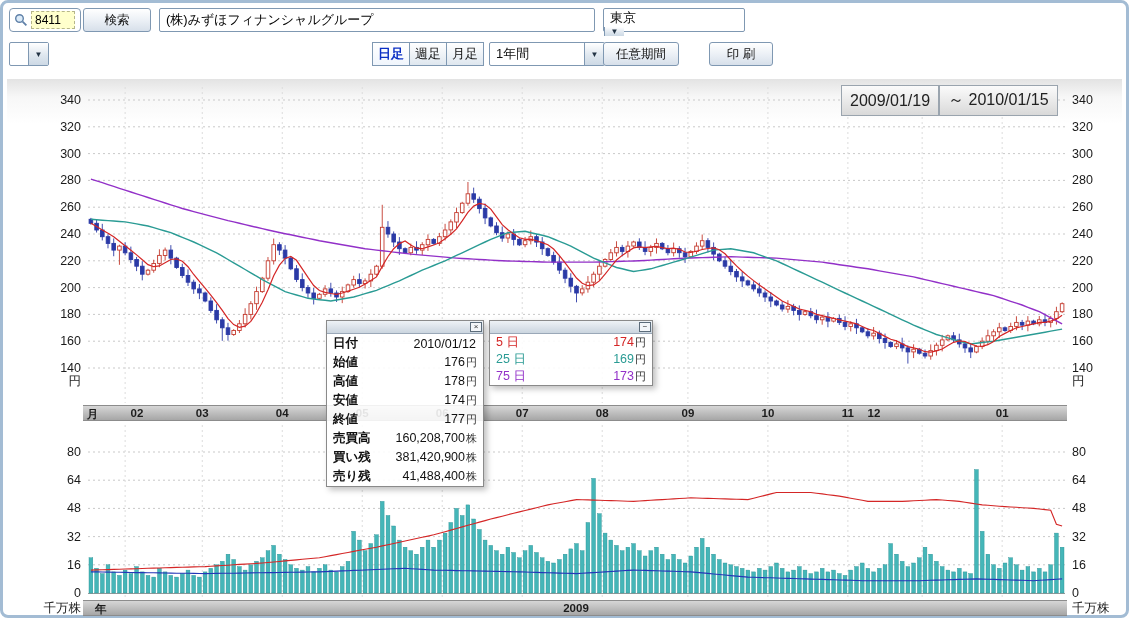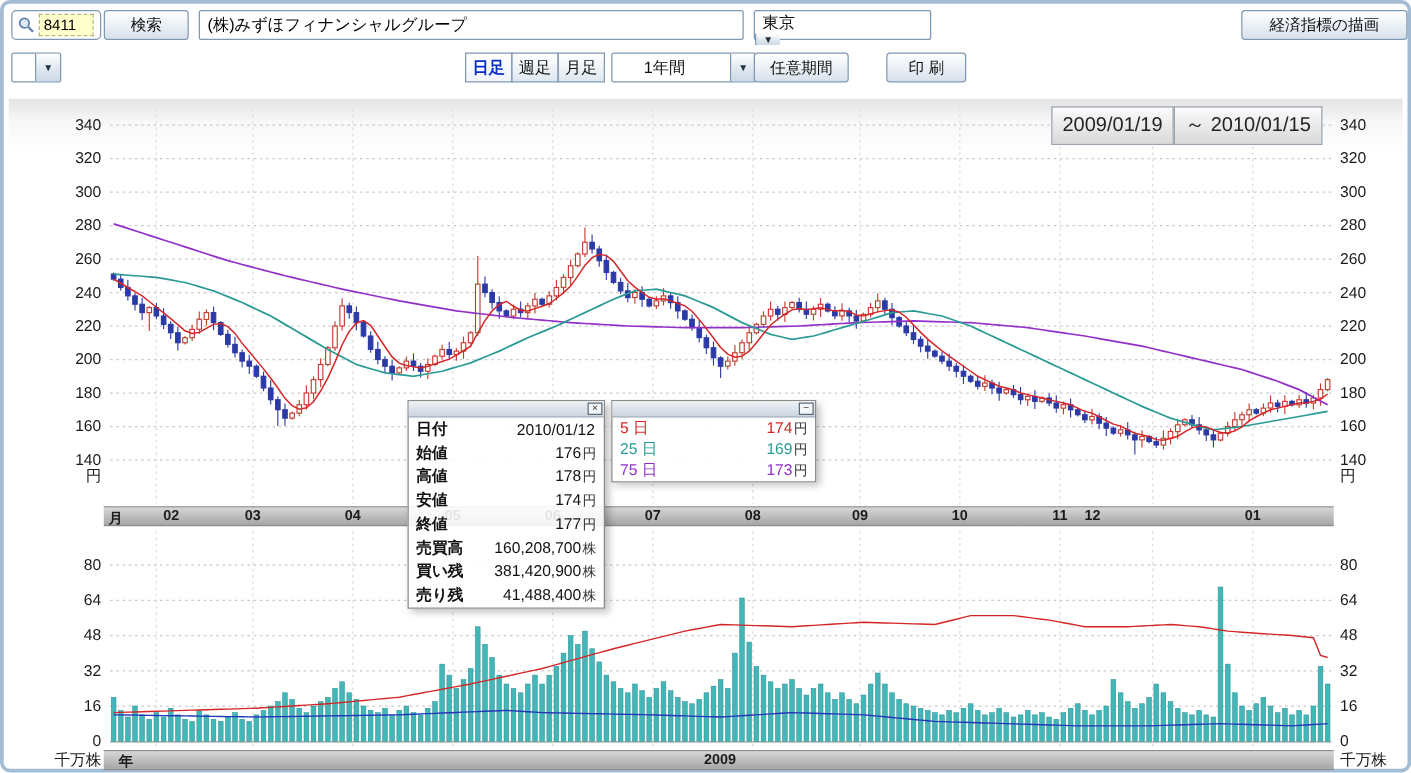--- a/index.html
+++ b/index.html
@@ -89,34 +89,33 @@
 
   <div class="field" style="left:156px; top:5px; width:436px; height:24px; padding:0 6px;">
     <input class="plain" value="(株)みずほフィナンシャルグループ" style="">
   </div>
 
   <div class="combo" style="left:600px; top:5px; width:142px; height:24px;flex-direction:column;">
     <span class="txt">東京</span>
     <span class="arrowbtn">▼</span>
   </div>
 
-  <div class="btn" style="left:990px; top:5px; width:133px; height:24px;">経済指標の描画</div>
 
   <div class="combo" style="left:6px; top:39px; width:40px; height:24px;">
     <span class="txt"></span>
     <span class="arrowbtn">▼</span>
   </div>
 
   <div class="tabs">
       <div class="tab active">日足</div>
       <div class="tab">週足</div>
       <div class="tab">月足</div>
     </div>
 
-  <div class="combo" style="left:486px; top:39px; width:116px; height:24px;padding-left:19px;">
+  <div class="combo" style="left:486px; top:39px; width:116px; height:24px;">
     <span class="txt">1年間</span>
     <span class="arrowbtn">▼</span>
   </div>
 
   <div class="btn" style="left:600px; top:39px; width:76px; height:24px;">任意期間</div>
   <div class="btn" style="left:706px; top:39px; width:64px; height:24px;">印 刷</div>
 
 
   <div class="chart-area"></div>
 

